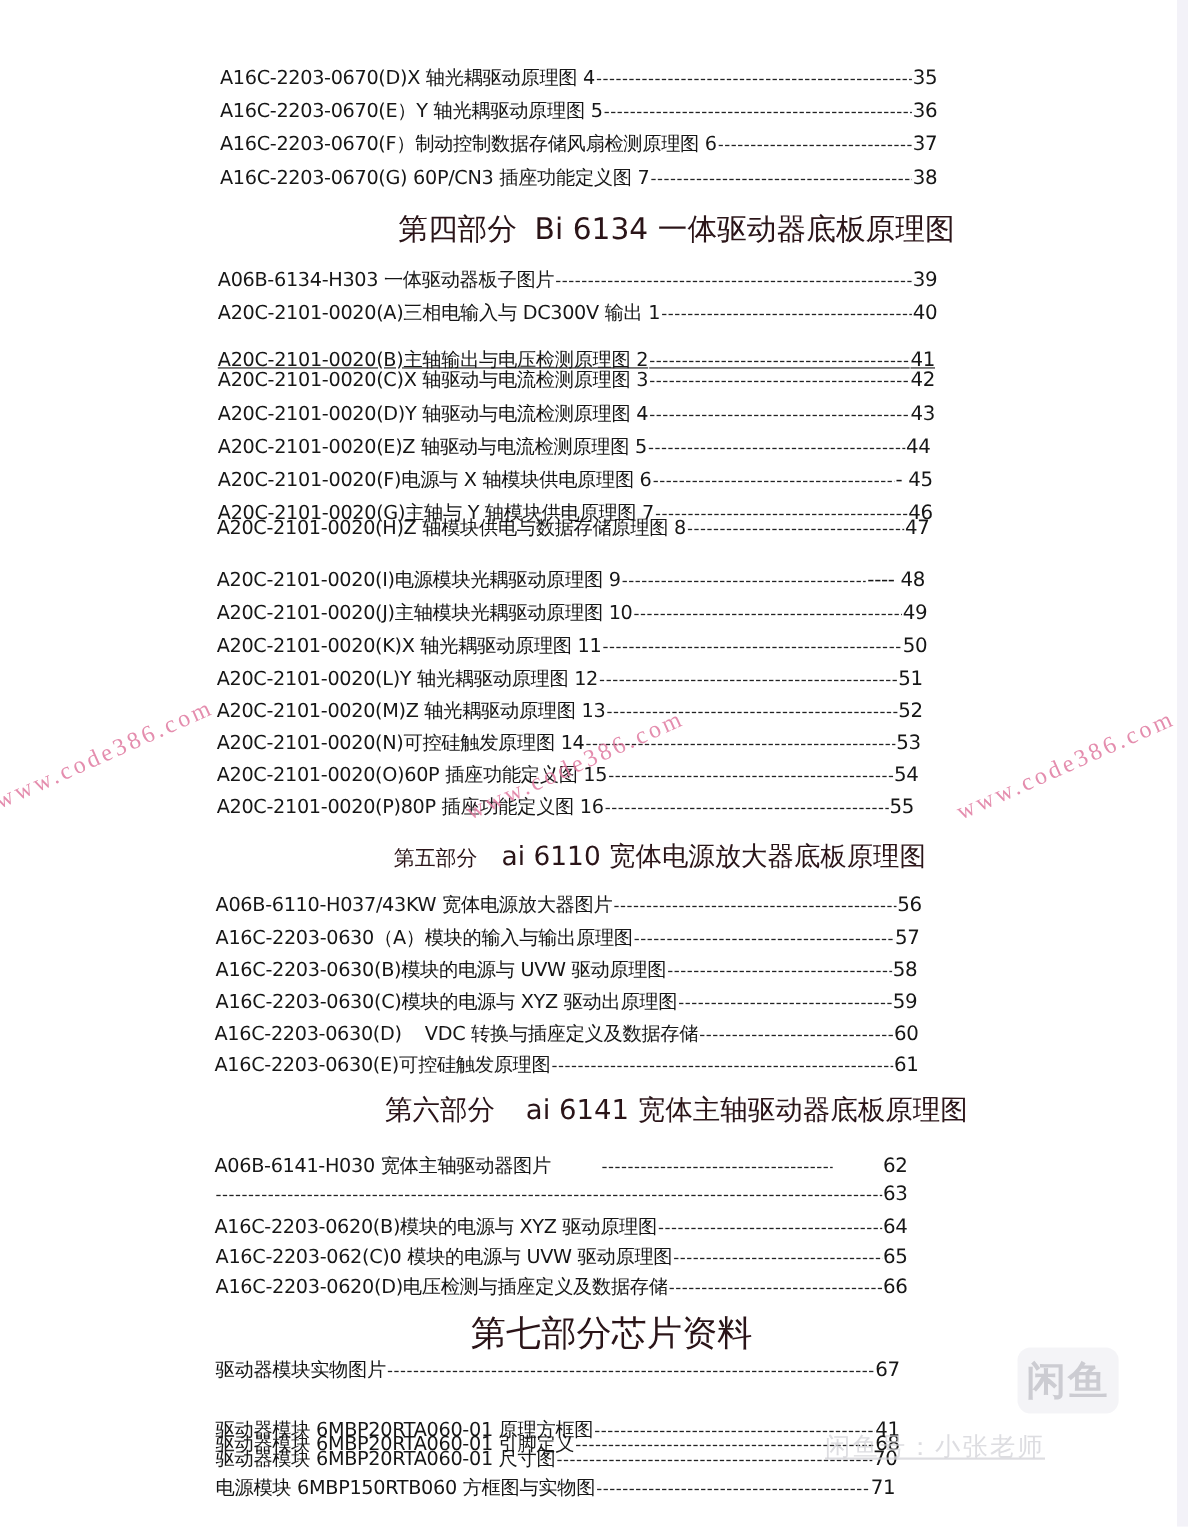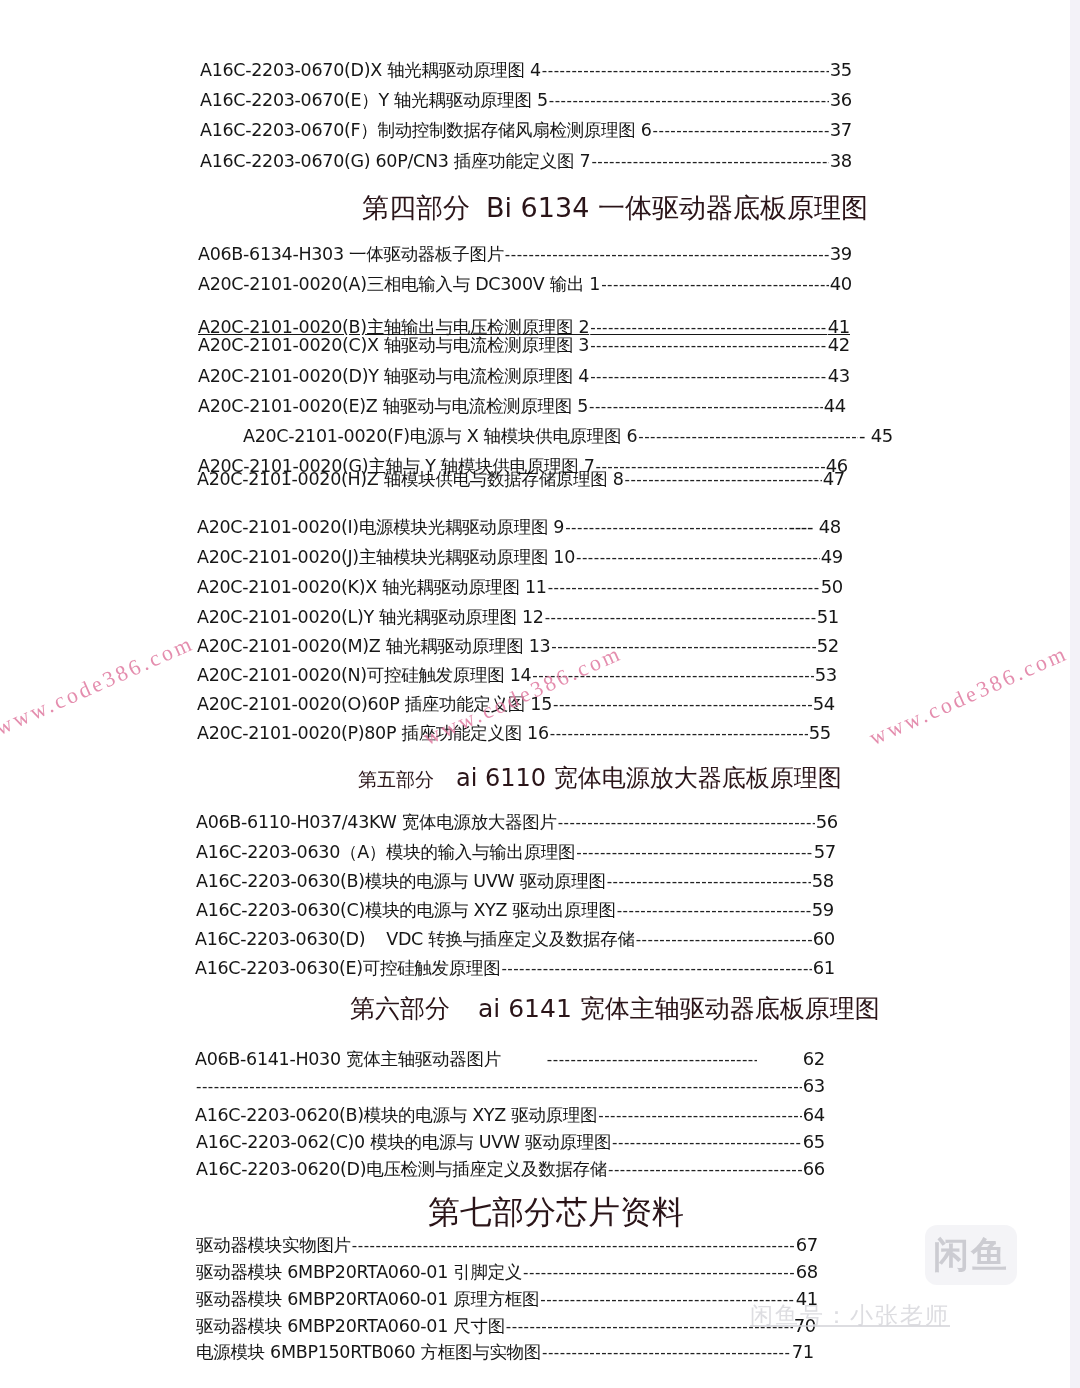--- a/index.html
+++ b/index.html
@@ -105,21 +105,21 @@
   <div class="row" style="left:198px; top:364px; width:652px;">
     <span class="t">A20C-2101-0020(D)Y 轴驱动与电流检测原理图 4</span>
     <span class="dots">------------------------------------------------------------------------------------------------------------</span>
     <span class="p">43</span>
   </div>
   <div class="row" style="left:198px; top:394px; width:648px;">
     <span class="t">A20C-2101-0020(E)Z 轴驱动与电流检测原理图 5</span>
     <span class="dots">------------------------------------------------------------------------------------------------------------</span>
     <span class="p">44</span>
   </div>
-  <div class="row" style="left:198px; top:424px; width:650px;margin-left:45px;">
+  <div class="row" style="left:198px; top:424px; width:650px;">
     <span class="t">A20C-2101-0020(F)电源与 X 轴模块供电原理图 6</span>
     <span class="dots">------------------------------------------------------------------------------------------------------------</span>
     <span class="p">- 45</span>
   </div>
   <div class="row" style="left:198px; top:454px; width:650px;">
     <span class="t">A20C-2101-0020(G)主轴与 Y 轴模块供电原理图 7</span>
     <span class="dots">------------------------------------------------------------------------------------------------------------</span>
     <span class="p">46</span>
   </div>
   <div class="row" style="left:197px; top:467px; width:648px;">
@@ -236,21 +236,21 @@
 
   <div class="heading" style="left:428px; top:1191px; font-size:32px;">
     <span>第七部分芯片资料</span>
   </div>
 
   <div class="row" style="left:196px; top:1233px; width:622px;">
     <span class="t">驱动器模块实物图片</span>
     <span class="dots">------------------------------------------------------------------------------------------------------------</span>
     <span class="p">67</span>
   </div>
-  <div class="row" style="left:196px; top:1260px; width:622px;">
+  <div class="row" style="left:196px; top:1300px; width:622px;">
     <span class="t">驱动器模块 6MBP20RTA060-01 引脚定义</span>
     <span class="dots">------------------------------------------------------------------------------------------------------------</span>
     <span class="p">68</span>
   </div>
   <div class="row" style="left:196px; top:1287px; width:622px;">
     <span class="t">驱动器模块 6MBP20RTA060-01 原理方框图</span>
     <span class="dots">------------------------------------------------------------------------------------------------------------</span>
     <span class="p">41</span>
   </div>
   <div class="row" style="left:196px; top:1314px; width:620px;">

